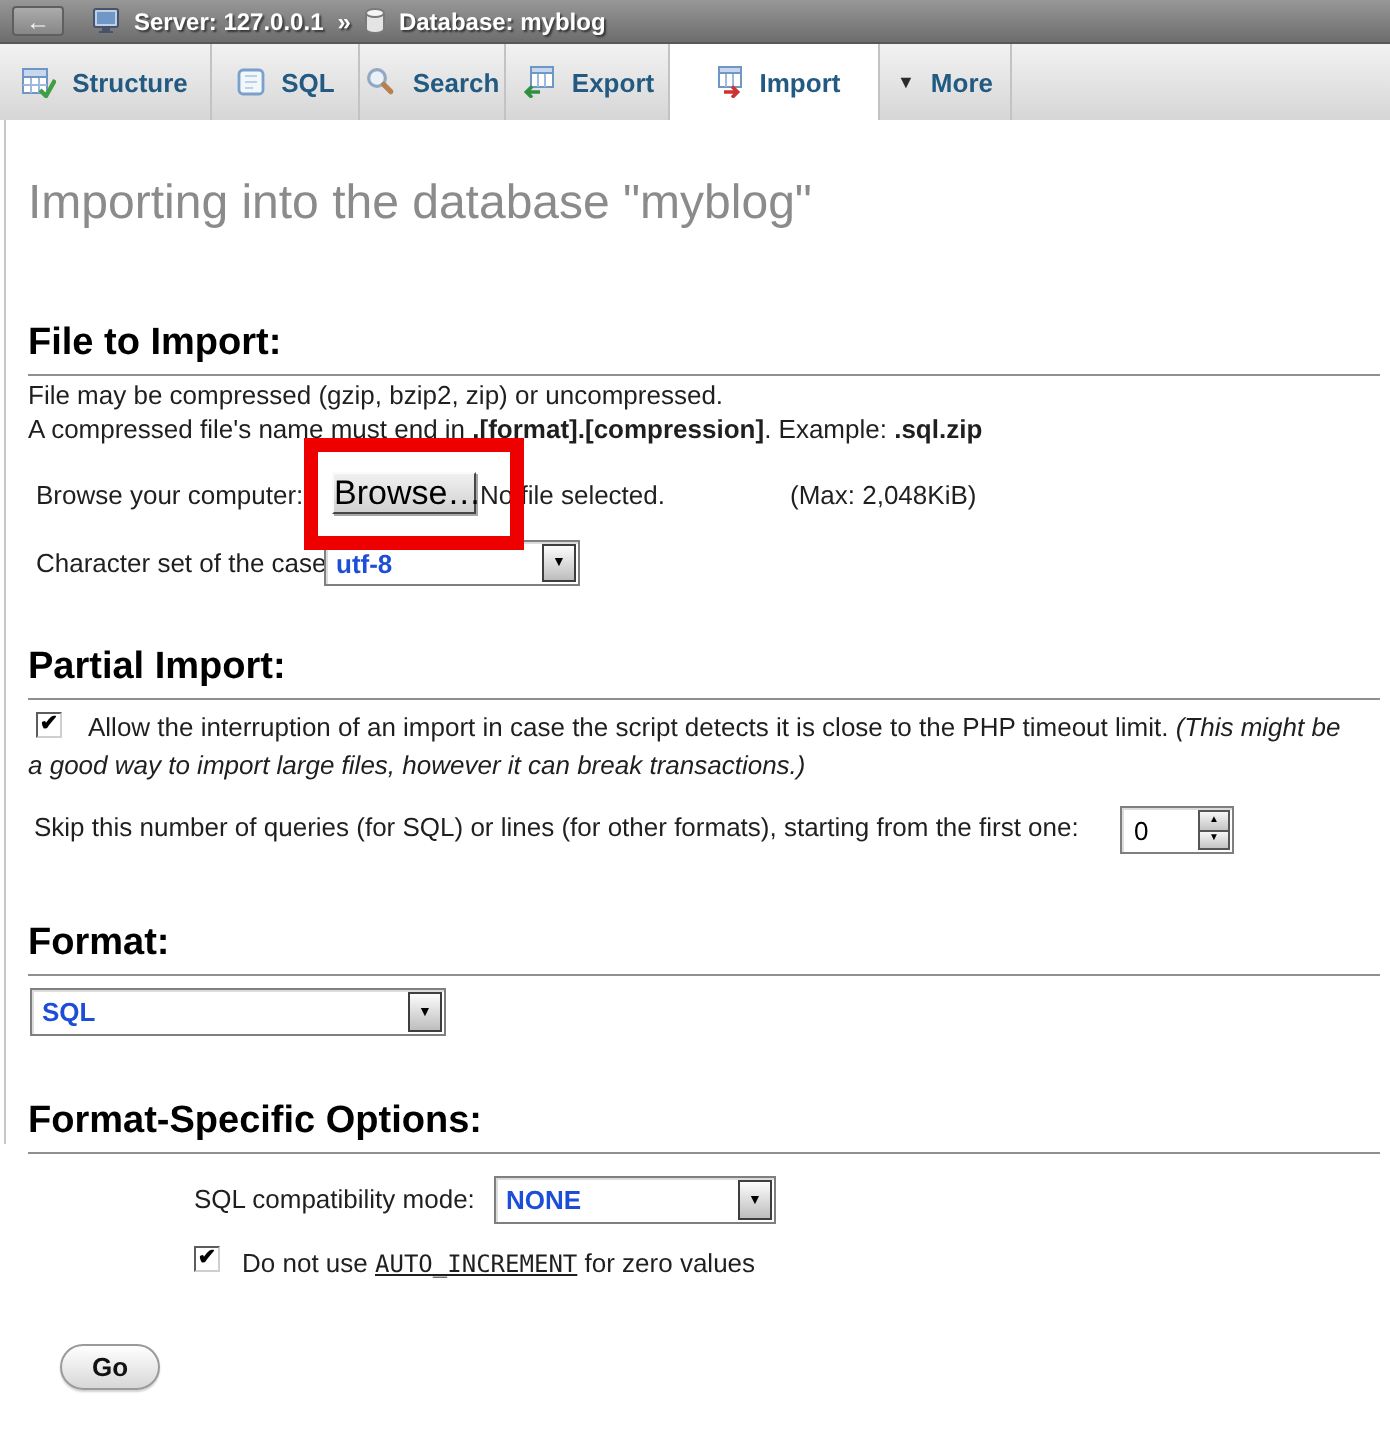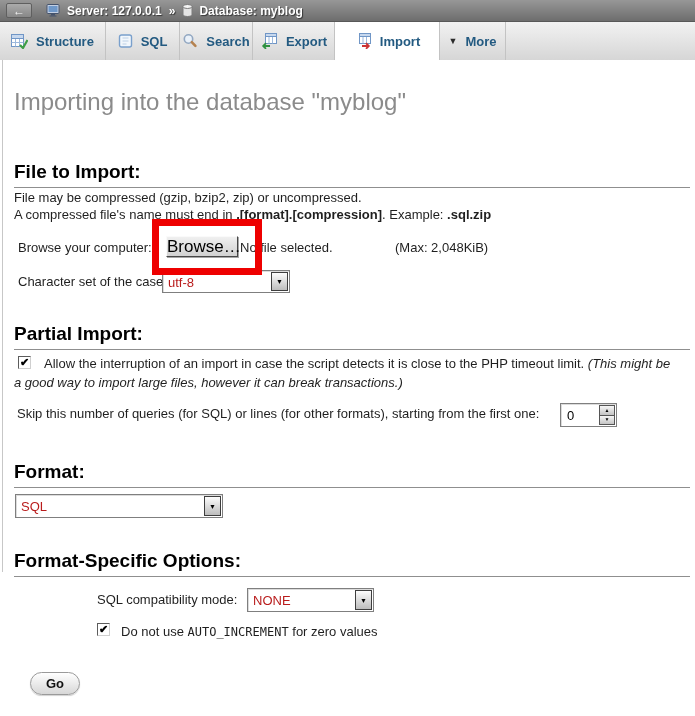--- a/index.html
+++ b/index.html
@@ -34,21 +34,21 @@
   
   .page-title { position:absolute; left:14px; top:88px; margin:0; font-size:24px; font-weight:normal; color:#8b8b8b; }
   .sec-title { position:absolute; left:14px; width:676px; font-weight:bold; font-size:19px; color:#000;
                border-bottom:1px solid #8f8f8f; padding-bottom:4px; }
   .sec1{top:161px}.sec2{top:323px}.sec3{top:461px}.sec4{top:550px}
 
   .para { position:absolute; left:14px; top:189px; line-height:17px; white-space:nowrap; color:#1f1f1f; }
   .lbl { position:absolute; white-space:nowrap; color:#1f1f1f; }
   .b { font-weight:bold; }
   .it { font-style:italic; }
-  .mono { font-family:"DejaVu Sans Mono", monospace; font-size:12px; }
+  .mono { font-family:"DejaVu Sans Mono", monospace; font-size:12px;text-decoration:underline; }
 
   #browse-label{left:18px;top:240px}
   #nofile-text{left:240px;top:240px}
   #max-size{left:395px;top:240px}
   #charset-label{left:18px;top:274px}
   #allow-line1{left:44px;top:356px}
   #allow-line2{left:14px;top:375px}
   #skip-label{left:17px;top:406px}
   #compat-label{left:97px;top:592px}
   #autoinc-text{left:121px;top:624px}
@@ -56,28 +56,28 @@
   
   .classic-btn { position:absolute; left:166px; top:236px; width:72px; height:21px; padding:0;
                  font-family:inherit; font-size:17px; color:#000;
                  background:linear-gradient(#f0f0f0,#d1d1d1);
                  border:1px solid; border-color:#fafafa #474747 #474747 #fafafa;
                  box-shadow:1px 1px 0 rgba(60,60,60,.45); cursor:pointer; }
 
   .classic-select { position:absolute; background:#fff; border:1px solid #7f7f7f;
                     box-shadow:inset 1px 1px 0 #dcdcdc; cursor:pointer; }
   .classic-select .sel-text { position:absolute; left:5px; top:50%; transform:translateY(-50%);
-                              font-size:13px; color:#b91c1c; white-space:nowrap; }
+                              font-size:13px; color:#1d4ed8; white-space:nowrap;font-weight:bold; }
   .classic-select .sel-btn { position:absolute; right:1px; top:1px; bottom:1px; width:17px;
                              background:linear-gradient(#fcfcfc,#bdbdbd); border:1px solid #3e3e3e;
                              display:flex; align-items:center; justify-content:center;
                              font-size:7px; color:#000; cursor:pointer; }
   #charset-select{left:162px;top:270px;width:128px;height:23px}
   #format-select{left:15px;top:494px;width:208px;height:24px}
-  #compat-select{left:247px;top:588px;width:127px;height:24px}
+  #compat-select{left:247px;top:588px;width:141px;height:24px}
 
   .spin-input { position:absolute; left:560px; top:403px; width:57px; height:24px;
                 background:#fff; border:1px solid #7f7f7f; box-shadow:inset 1px 1px 0 #dcdcdc; }
   .spin-input .num { position:absolute; left:6px; top:4px; font-size:13px; color:#000; }
   .spin-btns { position:absolute; right:1px; top:1px; bottom:1px; width:16px; display:flex; flex-direction:column; }
   .spin-btn { flex:1; background:linear-gradient(#f6f6f6,#c4c4c4); border:1px solid #555;
               display:flex; align-items:center; justify-content:center; font-size:5px; color:#000;
               line-height:1; cursor:pointer; padding:0; }
   .spin-btn + .spin-btn { border-top:none; }
 

